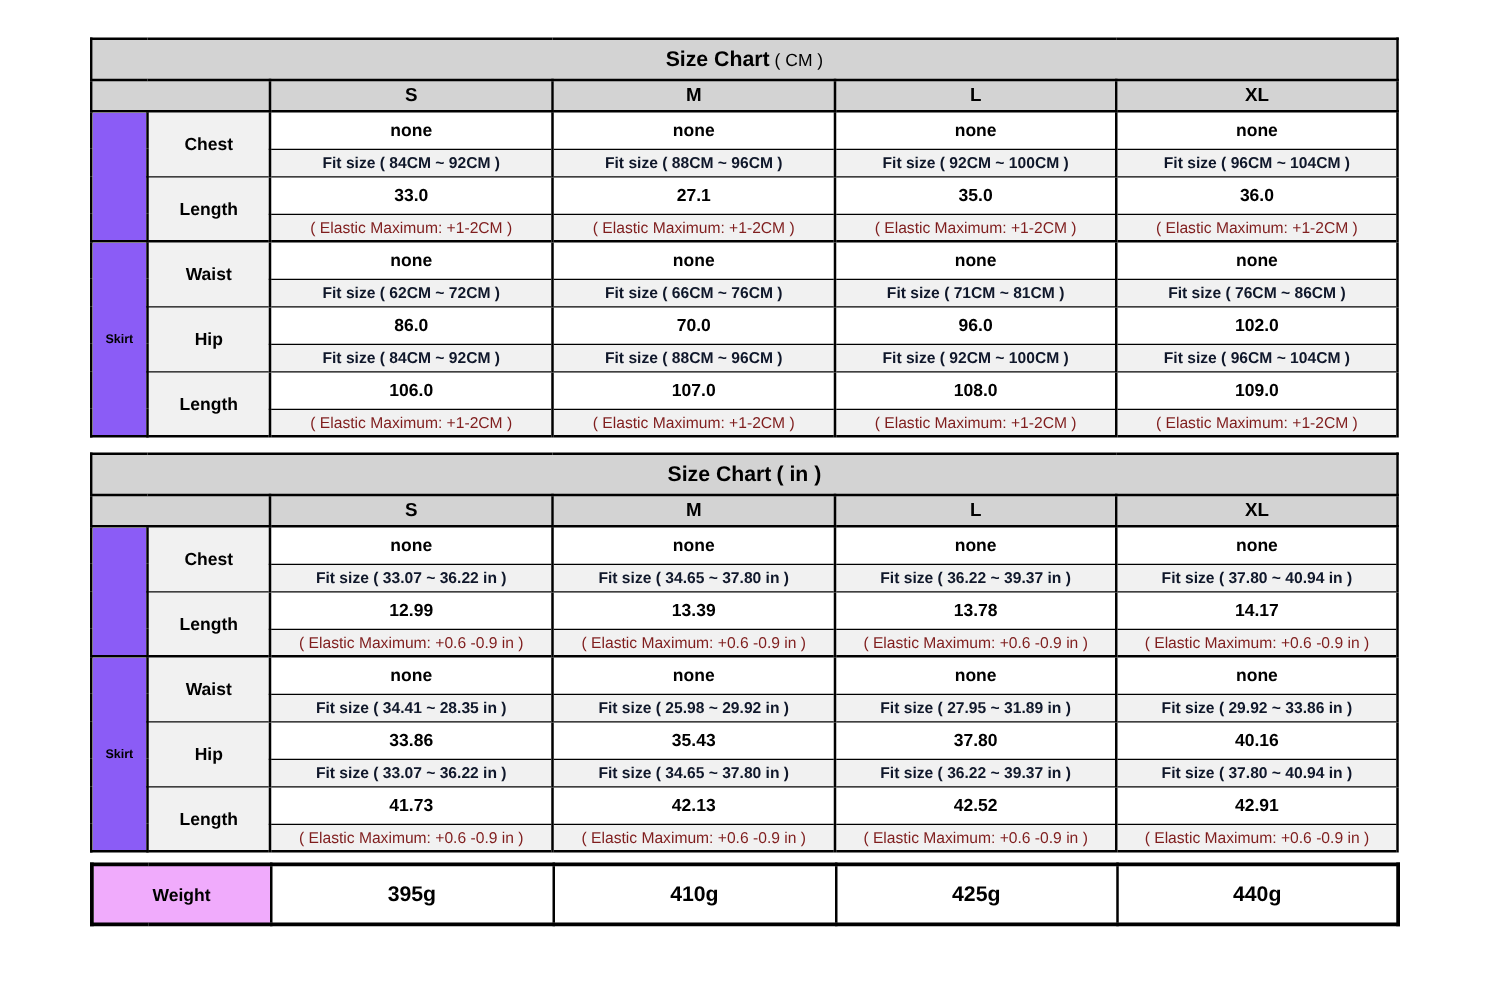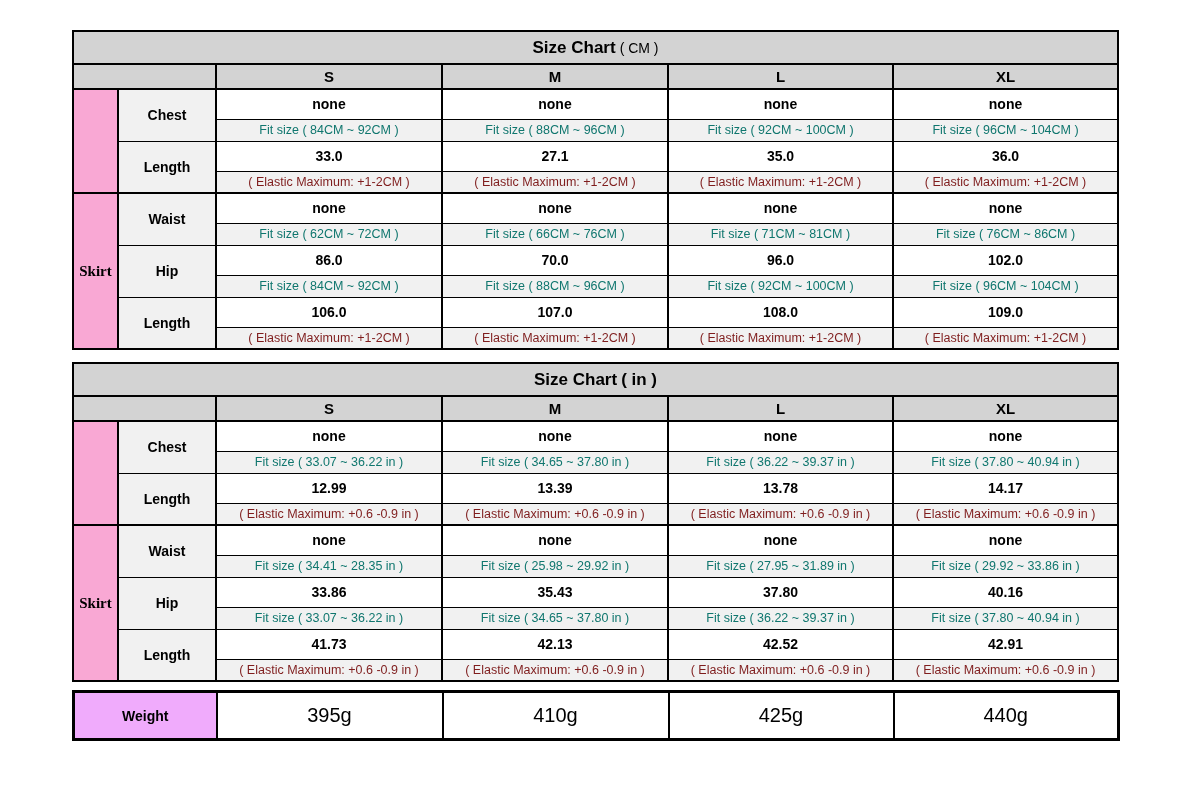--- a/index.html
+++ b/index.html
@@ -23,39 +23,39 @@
     white-space: nowrap;
     overflow: hidden;
   }
   .title-row { height: 33px; }
   .title-cell { background: #d3d3d3; font-size: 17px; font-weight: bold; }
   .unit { font-weight: normal; font-size: 14px; margin-left: 4px; }
   .t-in .unit { font-weight: bold; font-size: 17px; }
   .head-row { height: 25px; }
   .head-row th, .head-blank { background: #d3d3d3; font-size: 15px; font-weight: bold; }
   .group-cell {
-    background: #f9a8d4; font-weight: bold; font-size: 15px;
-    border-top-width: 2px; border-bottom-width: 2px; font-family: Liberation Serif, serif;
+    background: #8b5cf6; font-weight: bold; font-size: 10px;
+    border-top-width: 2px; border-bottom-width: 2px;
   }
   .label-cell {
     background: #f1f1f1; font-weight: bold; font-size: 14px;
     border-top-width: 1px; border-bottom-width: 1px;
   }
   .v-row { height: 30px; }
   .s-row { height: 22px; }
   .v { font-weight: bold; font-size: 14px; border-top-width: 1px; border-bottom-width: 1px; }
   .sub { font-size: 12.5px; border-top-width: 1px; border-bottom-width: 1px; background: #f1f1f1; }
-  .sub.fit { color: #0f766e; }
+  .sub.fit { color: #0f172a; font-weight: bold; }
   .sub.el  { color: #7f1d1d; }
   .g-start .v, .g-start .label-cell { border-top-width: 2px; }
   .t2 { margin-top: 12px; }
   .weight-table { margin-top: 8px; border-width: 3px; }
   .weight-row { height: 48px; }
   .weight-label { background: #f0abfc; font-weight: bold; font-size: 14px; }
-  .weight-val { font-weight: normal; font-size: 20px; }
+  .weight-val { font-weight: bold; font-size: 17px; }
 </style>
 </head>
 <body>
 
 <div class="wrap">
 
   <table class="t-cm">
     <colgroup>
         <col style="width:45px">
         <col style="width:98px">

